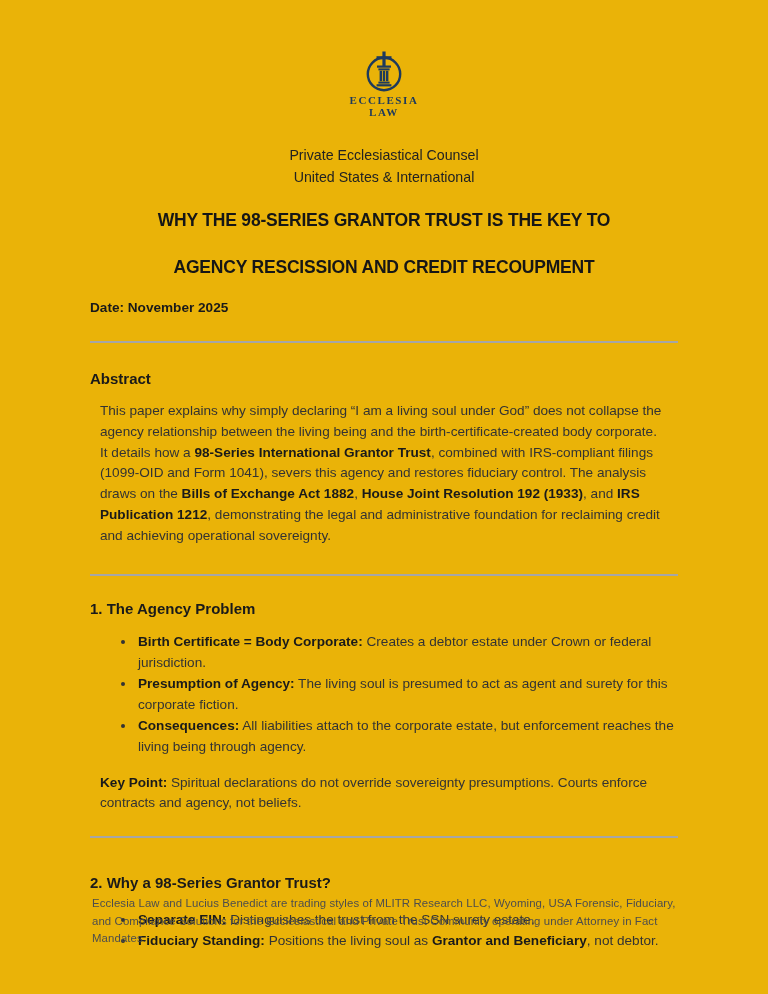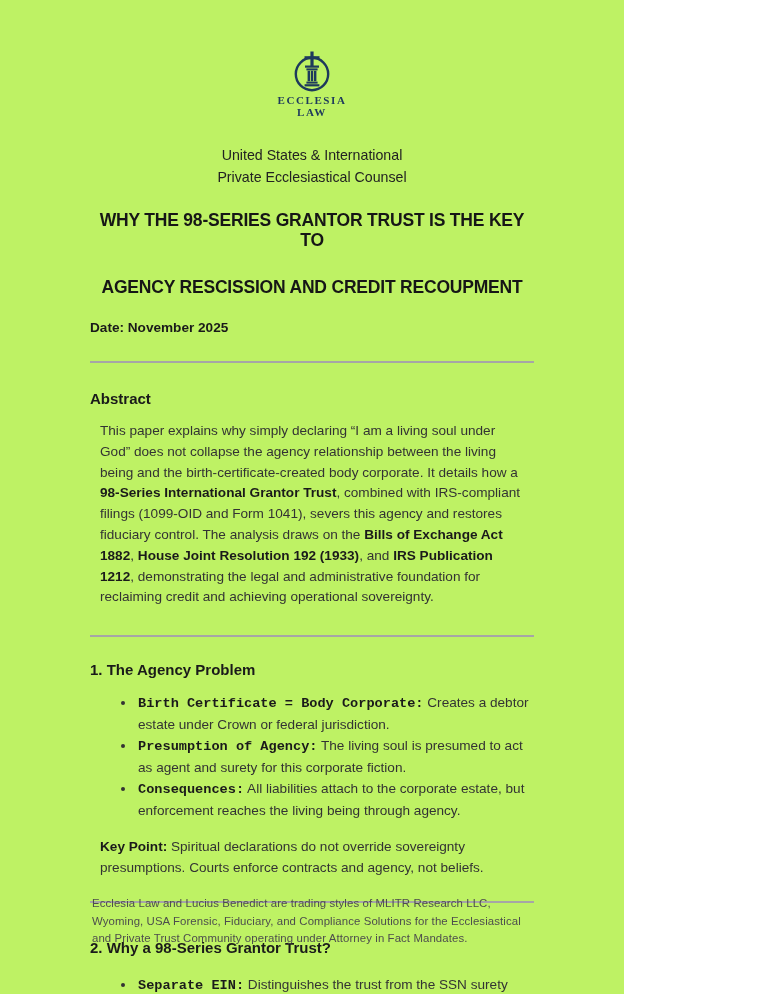--- a/index.html
+++ b/index.html
@@ -1,17 +1,17 @@
 <!DOCTYPE html>
 <html><head>
 <meta charset="utf-8">
 <style>
   html,body{margin:0;padding:0;background:#ffffff;}
   .page{
-    width:624px;height:994px;position:relative;background:#bef264;
+    width:768px;height:994px;position:relative;background:#eab308;
     font-family:"Liberation Sans",sans-serif;color:#333;overflow:hidden;
     box-sizing:border-box;padding:50px 90px 16px 90px;
   }
   
   .logo-block{display:flex;flex-direction:column;align-items:center;}
   .logo-icon{display:block;}
   .logo-word{
     font-family:"Liberation Serif",serif;font-weight:bold;color:#1e3a5c;
     font-size:11px;line-height:12px;letter-spacing:1.6px;text-align:center;margin-top:2px;
   }
@@ -33,21 +33,21 @@
   .sec-head.tight{margin-top:24px;}
   .sec-head.s2{margin-top:36px;}
   
   .para{margin:10px;margin-top:13px;font-size:13.6px;line-height:20.8px;color:#333;}
   .para b{color:#1a1a1a;}
   .keypoint{margin-top:16px;}
   
   ul.bullets{margin:0;margin-top:13px;padding-left:46px;font-size:13.6px;line-height:21px;color:#333;}
   ul.bullets.b2{margin-top:17px;}
   ul.bullets li{padding-left:2px;margin:0;}
-  ul.bullets b{color:#1a1a1a;font-family:Liberation Mono, monospace;}
+  ul.bullets b{color:#1a1a1a;}
   
   .footer{
     position:absolute;left:0;right:0;bottom:46px;padding:0 92px;text-align:left;
     font-size:11.4px;line-height:17.6px;color:#4d4d4d;letter-spacing:0.1px;
   }
 </style>
 </head>
 <body>
 
 <div class="page">
@@ -69,22 +69,22 @@
       <rect x="14.4" y="31.6" width="11.2" height="2" fill="#1e3a5c"></rect>
       <rect x="12.6" y="34.2" width="14.8" height="2.2" fill="#1e3a5c"></rect>
     </svg>
     <div class="logo-word">
       <div>ECCLESIA</div>
       <div>LAW</div>
     </div>
   </div>
 
   <div class="subtitle">
+    <div>Private Ecclesiastical Counsel</div>
     <div>United States &amp; International</div>
-    <div>Private Ecclesiastical Counsel</div>
   </div>
 
   <h1 class="doc-title" style="margin:0;margin-top:22px;">
     <div class="t-line">WHY THE 98-SERIES GRANTOR TRUST IS THE KEY TO</div>
     <div class="t-line">AGENCY RESCISSION AND CREDIT RECOUPMENT</div>
   </h1>
 
   <div class="date-line">Date: November 2025</div>
 
   <hr class="rule">

